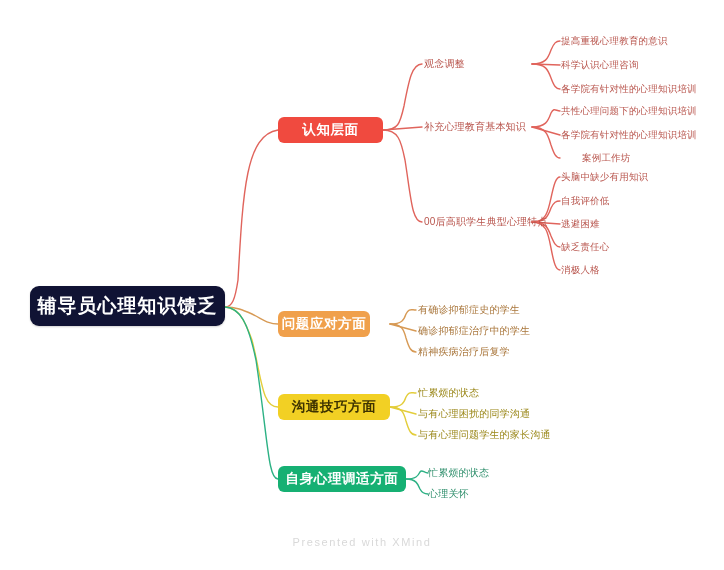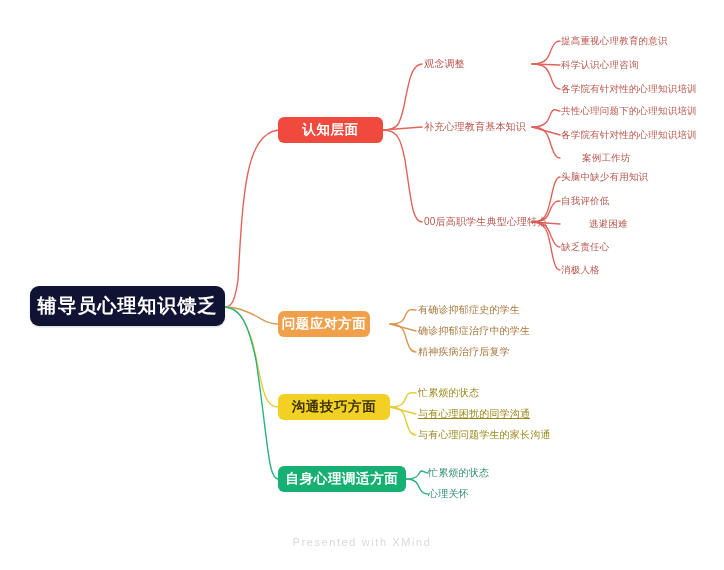--- a/index.html
+++ b/index.html
@@ -151,32 +151,32 @@
   <div class="node leaf red" style="left:561px; top:82px;">各学院有针对性的心理知识培训</div>
 
   <div class="node sub red" style="left:424px; top:120px;">补充心理教育基本知识</div>
   <div class="node leaf red" style="left:561px; top:104px;">共性心理问题下的心理知识培训</div>
   <div class="node leaf red" style="left:561px; top:128px;">各学院有针对性的心理知识培训</div>
   <div class="node leaf red" style="left:582px; top:151px;">案例工作坊</div>
 
   <div class="node sub red" style="left:424px; top:215px;">00后高职学生典型心理特点</div>
   <div class="node leaf red" style="left:561px; top:170px;">头脑中缺少有用知识</div>
   <div class="node leaf red" style="left:561px; top:194px;">自我评价低</div>
-  <div class="node leaf red" style="left:561px; top:217px;margin-left:28px;">逃避困难</div>
+  <div class="node leaf red" style="left:561px; top:217px;">逃避困难</div>
   <div class="node leaf red" style="left:561px; top:240px;">缺乏责任心</div>
   <div class="node leaf red" style="left:561px; top:263px;">消极人格</div>
 
   <div class="node main orange" style="left:278px; top:311px; width:92px;">问题应对方面</div>
   <div class="node sub orange" style="left:418px; top:303px;">有确诊抑郁症史的学生</div>
   <div class="node sub orange" style="left:418px; top:324px;">确诊抑郁症治疗中的学生</div>
   <div class="node sub orange" style="left:418px; top:345px;">精神疾病治疗后复学</div>
 
   <div class="node main yellow" style="left:278px; top:394px; width:112px;">沟通技巧方面</div>
   <div class="node sub yellow" style="left:418px; top:386px;">忙累烦的状态</div>
-  <div class="node sub yellow" style="left:418px; top:407px;text-decoration:underline;">与有心理困扰的同学沟通</div>
+  <div class="node sub yellow" style="left:418px; top:407px;">与有心理困扰的同学沟通</div>
   <div class="node sub yellow" style="left:418px; top:428px;">与有心理问题学生的家长沟通</div>
 
   <div class="node main green" style="left:278px; top:466px; width:128px;">自身心理调适方面</div>
   <div class="node sub green" style="left:428px; top:466px;">忙累烦的状态</div>
   <div class="node sub green" style="left:428px; top:487px;">心理关怀</div>
 
   <div class="footer">Presented with XMind</div>
 
 </div>
 

